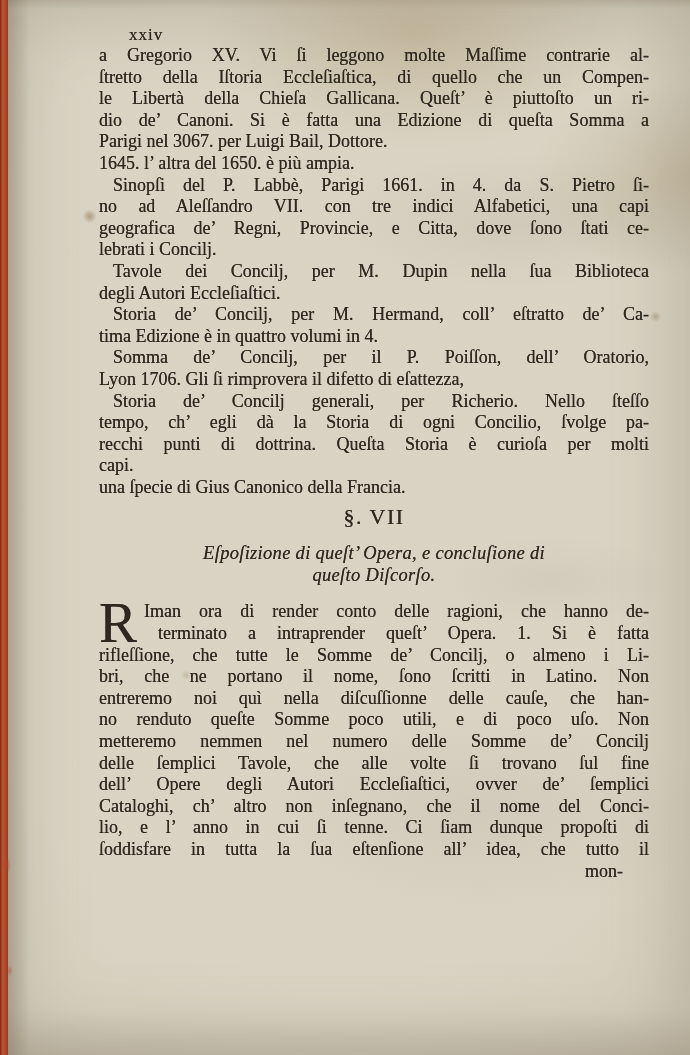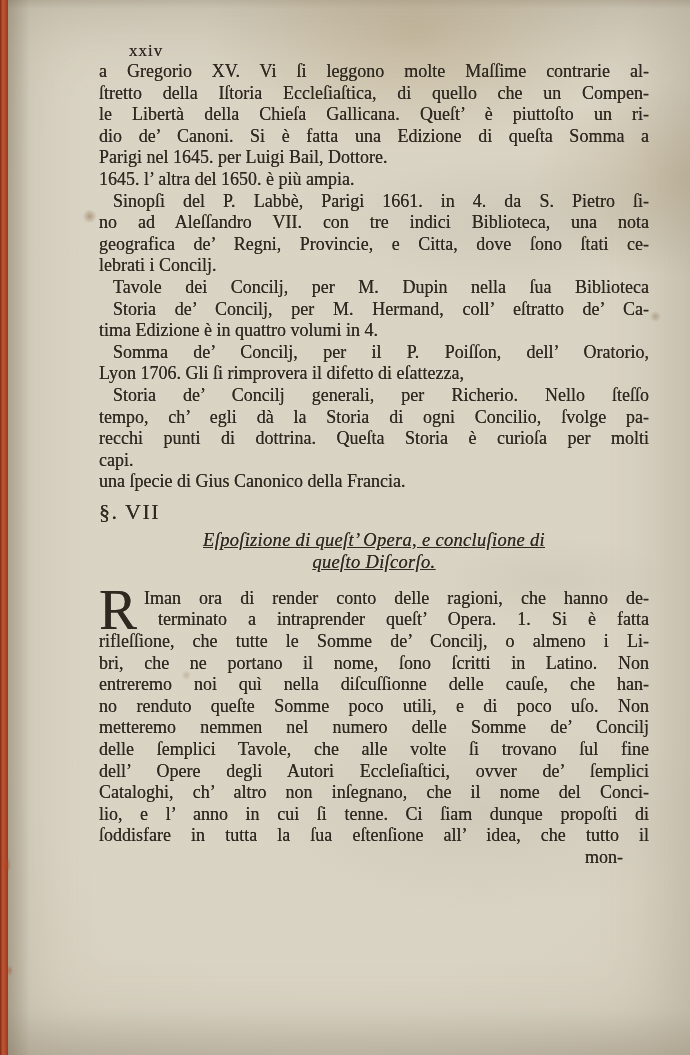--- a/index.html
+++ b/index.html
@@ -36,36 +36,36 @@
     position:absolute; inset:0; pointer-events:none;
     background:
       radial-gradient(260px 90px  at 75% 21%, rgba(105,110,92,.10), rgba(105,110,92,0) 75%),
       radial-gradient(300px 140px at 70% 77%, rgba(105,110,92,.09), rgba(105,110,92,0) 75%),
       radial-gradient(160px 60px  at 80% 55%, rgba(105,110,92,.08), rgba(105,110,92,0) 75%),
       radial-gradient(6px 12px at 1.0% 82%, rgba(178,70,40,.55), rgba(178,70,40,0) 70%),
       radial-gradient(5px 8px  at 1.4% 92%, rgba(178,70,40,.45), rgba(178,70,40,0) 70%);
   }
 
   .text-block{
-    position:absolute; left:99px; top:40px; width:550px;
+    position:absolute; left:99px; top:24px; width:550px;
     text-shadow:0 0 .6px rgba(46,40,32,.85);
   }
 
   .page-number{ font-size:17px; line-height:21px; padding-left:30px; letter-spacing:1px; }
 
   .line{
     font-size:18px; line-height:21.6px; white-space:nowrap;
     text-align:justify; text-align-last:justify;font-family:Liberation Serif, serif;
   }
   .line.end{ text-align-last:left; }
   .line.indent{ text-indent:14px; }
 
-  .heading{ margin-top:6px; font-size:22px; line-height:26px; letter-spacing:1.5px; }
+  .heading{ margin-top:6px; font-size:22px; line-height:26px; text-align:center; letter-spacing:1.5px; }
 
-  .subtitle{ margin-top:4px; font-style:italic; font-size:18.5px; line-height:22px; text-align:center; letter-spacing:.3px;text-decoration:underline; }
+  .subtitle{ margin-top:12px; font-style:italic; font-size:18.5px; line-height:22px; text-align:center; letter-spacing:.3px; }
 
   .dropcap-row{ display:flex; margin-top:15px; }
   .dropcap{ font-size:57px; line-height:43px; height:43.2px; padding-right:7px; }
   .dc-lines{ flex:1; min-width:0; }
 
   .catchword{ font-size:18px; line-height:21.6px; text-align:right; padding-right:26px; }
 </style>
 </head>
 <body>
 
@@ -74,27 +74,28 @@
   <div class="stains"></div>
 
   <div class="text-block">
     <div class="page-number">xxiv</div>
 
     <div class="lines">
         <div class="line">a Gregorio XV. Vi ſi leggono molte Maſſime contrarie al-</div>
         <div class="line">ſtretto della Iſtoria Eccleſiaſtica, di quello che un Compen-</div>
         <div class="line">le Libertà della Chieſa Gallicana. Queſt’ è piuttoſto un ri-</div>
         <div class="line">dio de’ Canoni. Si è fatta una Edizione di queſta Somma a</div>
-        <div class="line end">Parigi nel 1645. per Luigi Bail, Dottore.</div>
+        <div class="line end">Parigi nel 3067. per Luigi Bail, Dottore.</div>
         <div class="line end">1645. l’ altra del 1650. è più ampia.</div>
         <div class="line indent">Sinopſi del P. Labbè, Parigi 1661. in 4. da S. Pietro ſi-</div>
-        <div class="line">no ad Aleſſandro VII. con tre indici Biblioteca, una nota</div>
+        <div class="line">no ad Aleſſandro VII. con tre indici Alfabetici, una capi</div>
         <div class="line">geografica de’ Regni, Provincie, e Citta, dove ſono ſtati ce-</div>
         <div class="line end">lebrati i Concilj.</div>
         <div class="line indent">Tavole dei Concilj, per M. Dupin nella ſua Biblioteca</div>
+        <div class="line end">degli Autori Eccleſiaſtici.</div>
         <div class="line indent">Storia de’ Concilj, per M. Hermand, coll’ eſtratto de’ Ca-</div>
         <div class="line end">tima Edizione è in quattro volumi in 4.</div>
         <div class="line indent">Somma de’ Concilj, per il P. Poiſſon, dell’ Oratorio,</div>
         <div class="line end">Lyon 1706. Gli ſi rimprovera il difetto di eſattezza,</div>
         <div class="line indent">Storia de’ Concilj generali, per Richerio. Nello ſteſſo</div>
         <div class="line">tempo, ch’ egli dà la Storia di ogni Concilio, ſvolge pa-</div>
         <div class="line">recchi punti di dottrina. Queſta Storia è curioſa per molti</div>
         <div class="line end">capi.</div>
         <div class="line end">una ſpecie di Gius Canonico della Francia.</div>
       </div>

